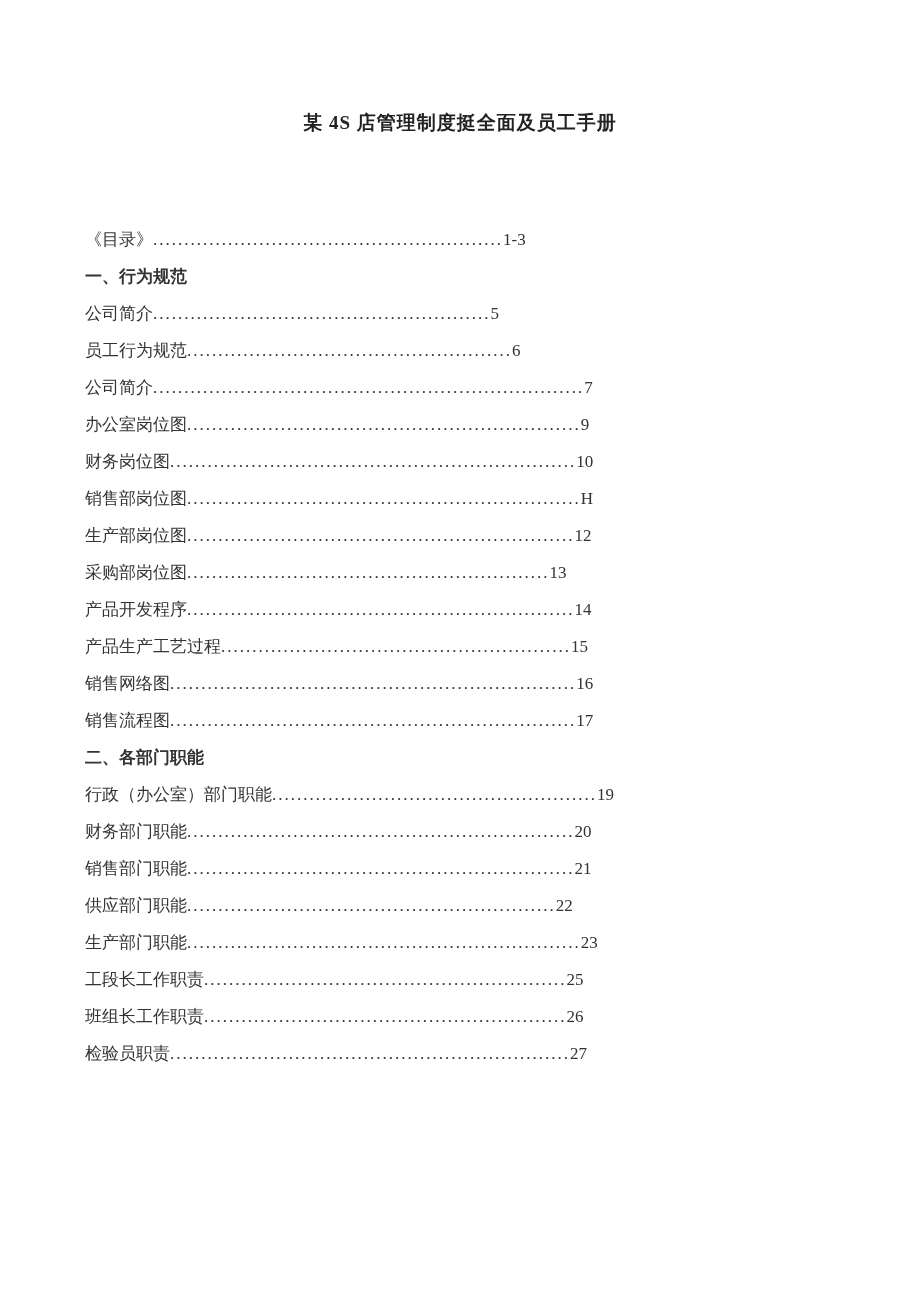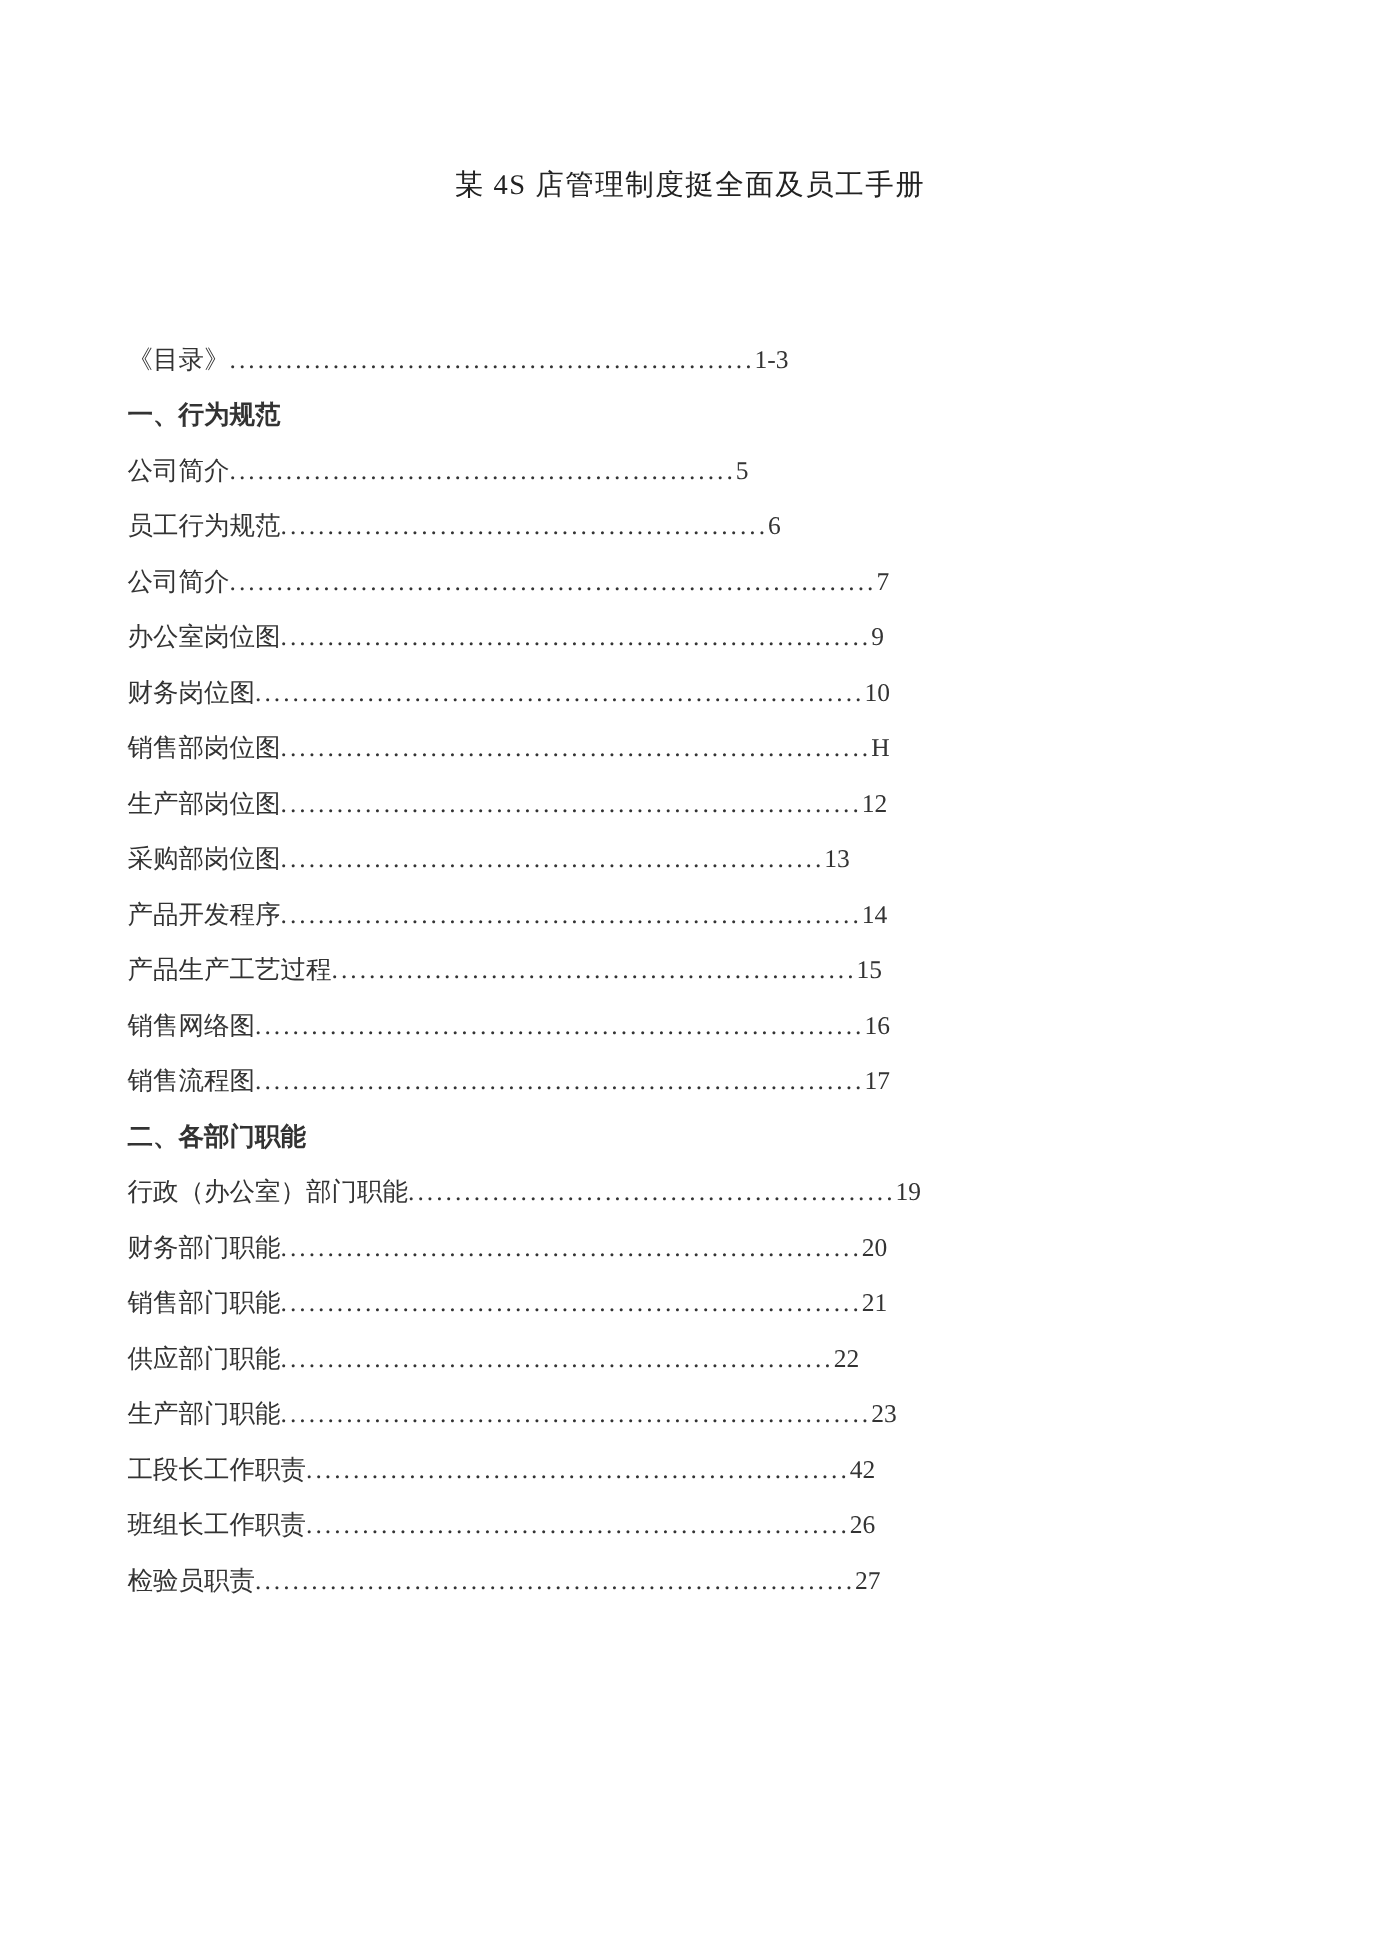--- a/index.html
+++ b/index.html
@@ -12,20 +12,21 @@
     }
     .page {
       padding: 110px 85px 80px 85px;
     }
     .title {
       text-align: center;
       font-size: 19px;
       color: #222222;
       margin-bottom: 95px;
       letter-spacing: 1px;
+      font-weight: bold;
     }
     .toc-line {
       display: flex;
       align-items: baseline;
       font-size: 17px;
       color: #333333;
       line-height: 1.0;
       margin-bottom: 20px;
       white-space: nowrap;
     }
@@ -142,21 +143,21 @@
         <span class="page-num">22</span>
       </div>
       <div class="toc-line">
         <span class="label">生产部门职能</span>
         <span class="dots">...............................................................</span>
         <span class="page-num">23</span>
       </div>
       <div class="toc-line">
         <span class="label">工段长工作职责</span>
         <span class="dots">..........................................................</span>
-        <span class="page-num">42</span>
+        <span class="page-num">25</span>
       </div>
       <div class="toc-line">
         <span class="label">班组长工作职责</span>
         <span class="dots">..........................................................</span>
         <span class="page-num">26</span>
       </div>
       <div class="toc-line">
         <span class="label">检验员职责</span>
         <span class="dots">................................................................</span>
         <span class="page-num">27</span>

